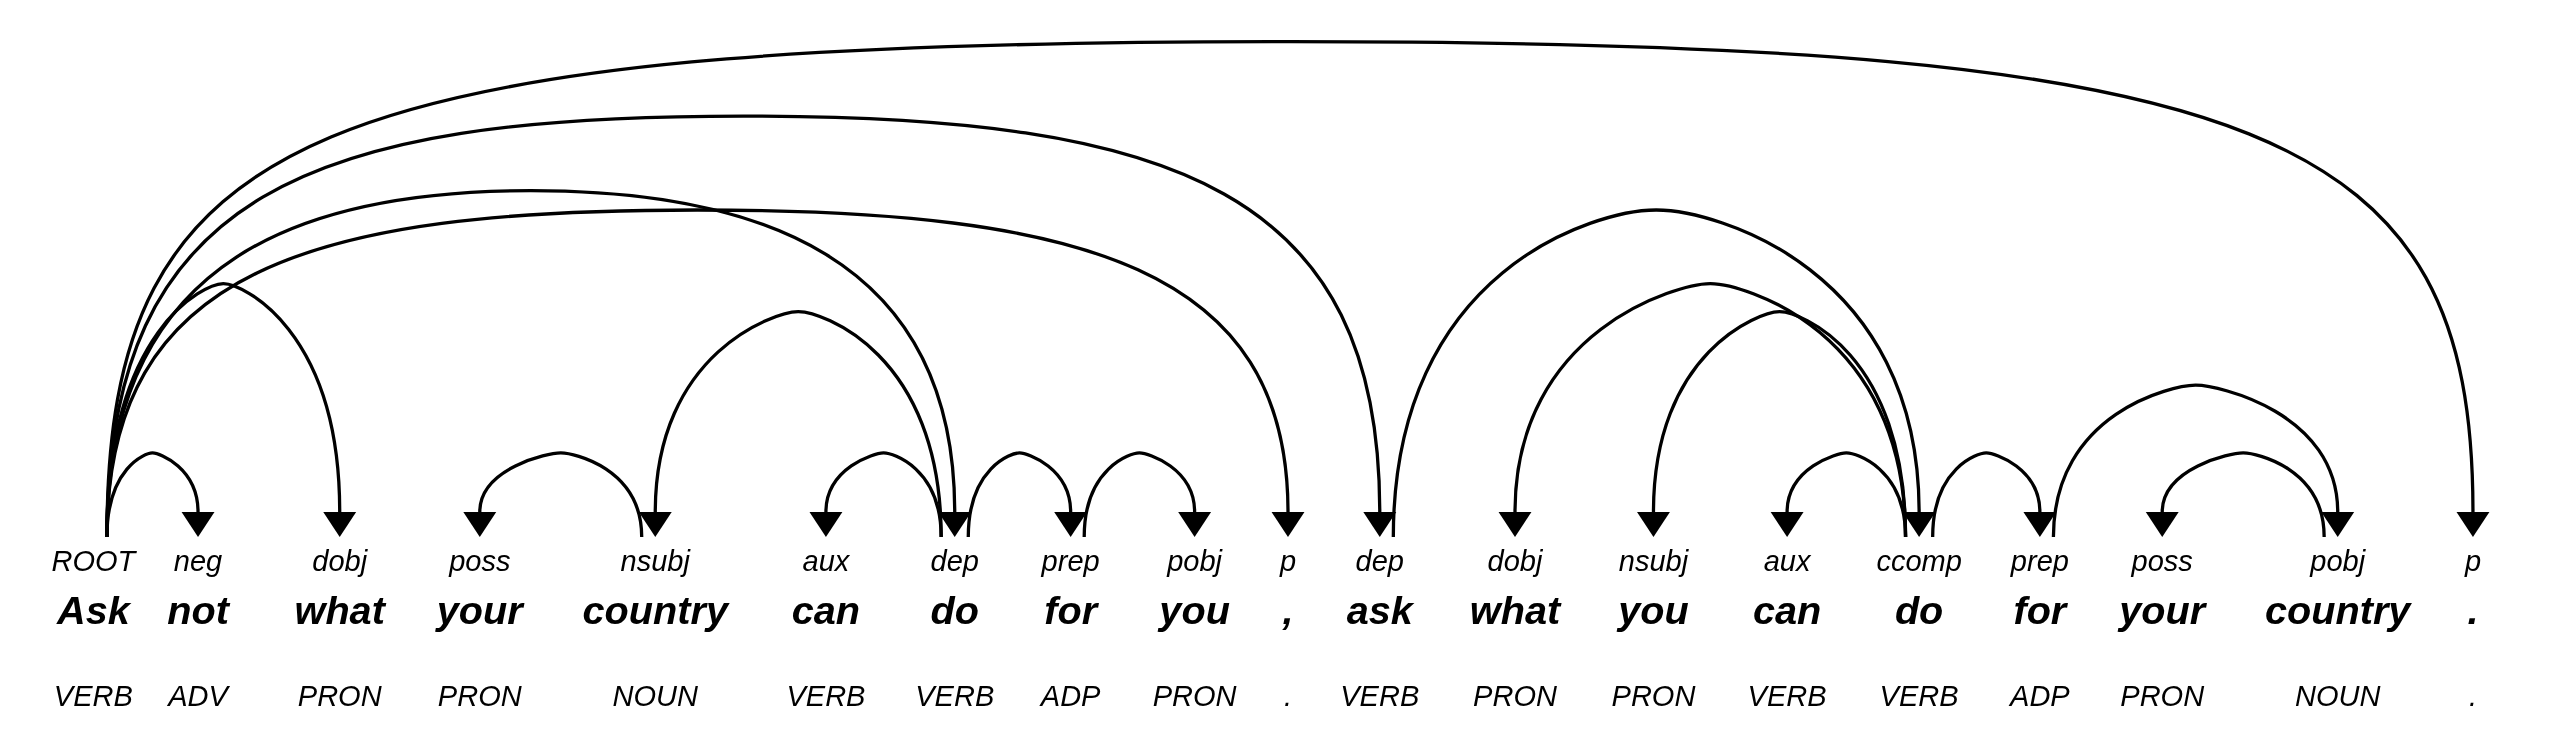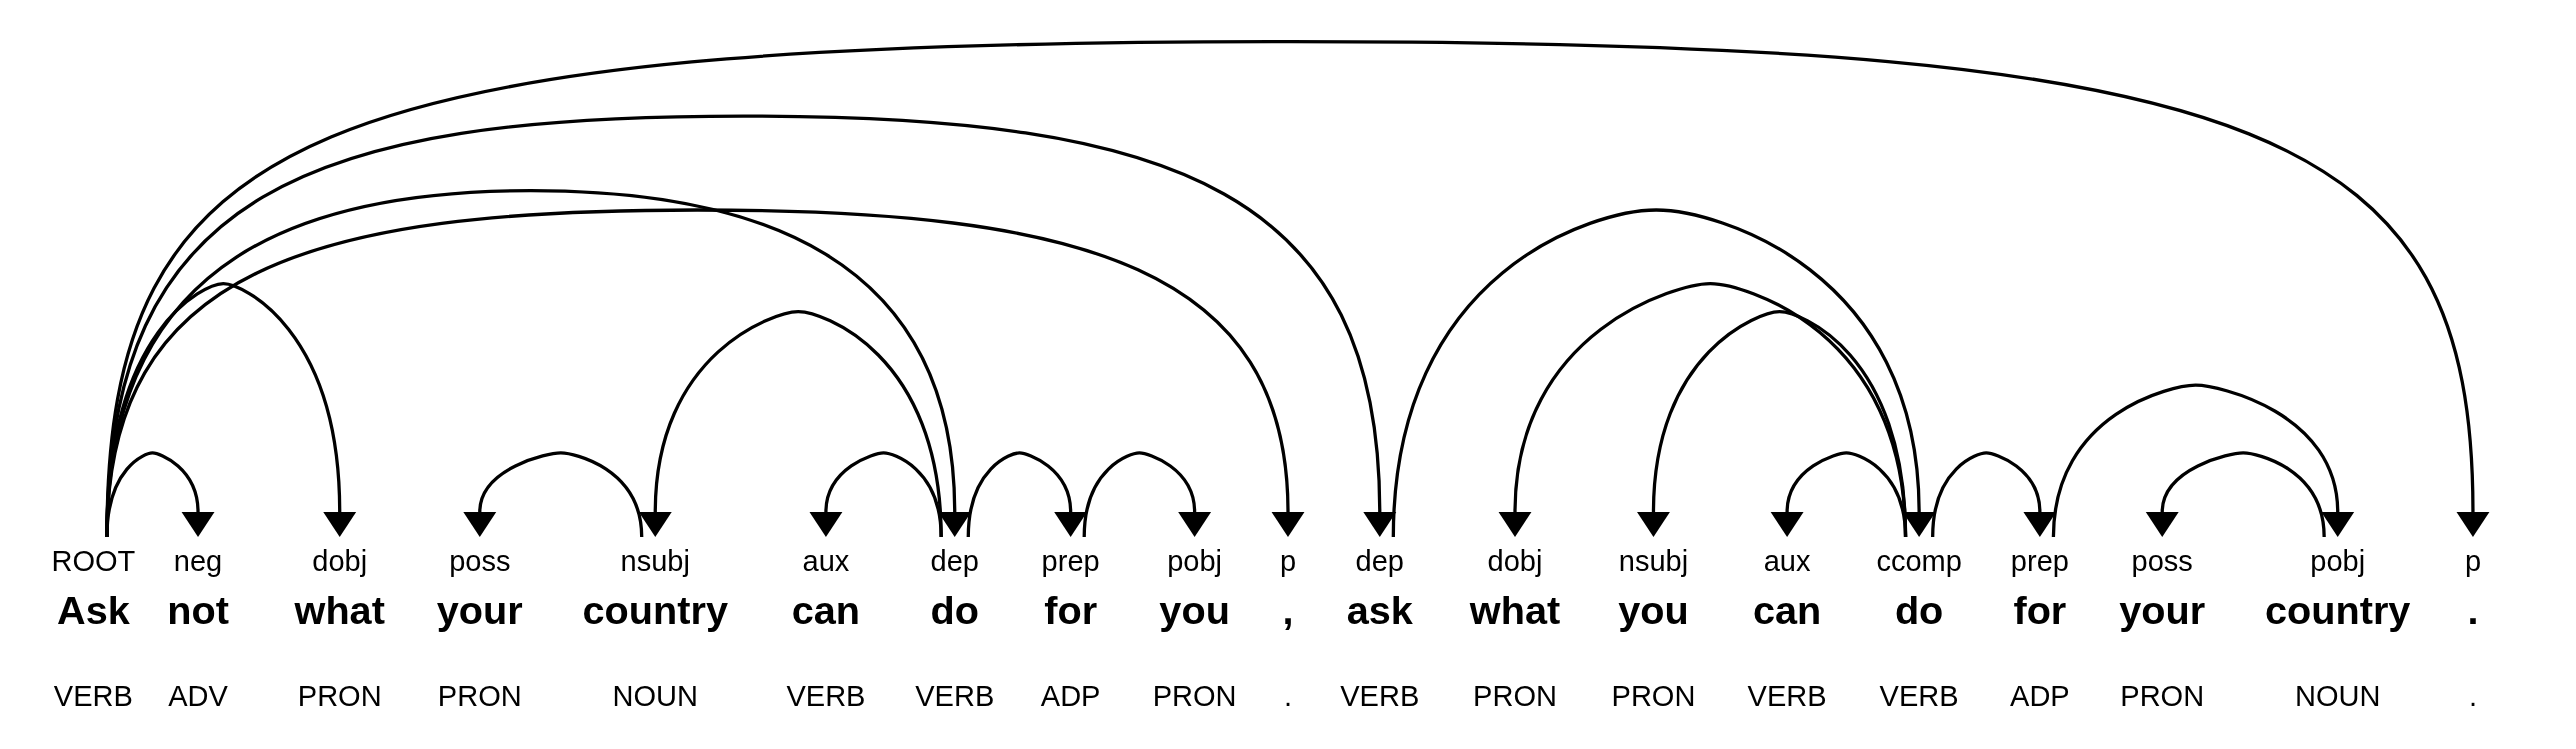--- a/index.html
+++ b/index.html
@@ -9,20 +9,21 @@
   }
   body {
     font-family: "Liberation Sans", sans-serif;
   }
   #parse-root {
     position: relative;
     width: 2576px;
     height: 750px;
     background: #ffffff;
     overflow: hidden;
+    font-style: italic;
   }
   svg#arc-layer {
     position: absolute;
     left: 0;
     top: 0;
     width: 2576px;
     height: 750px;
     display: block;
   }
   .arc-path {

